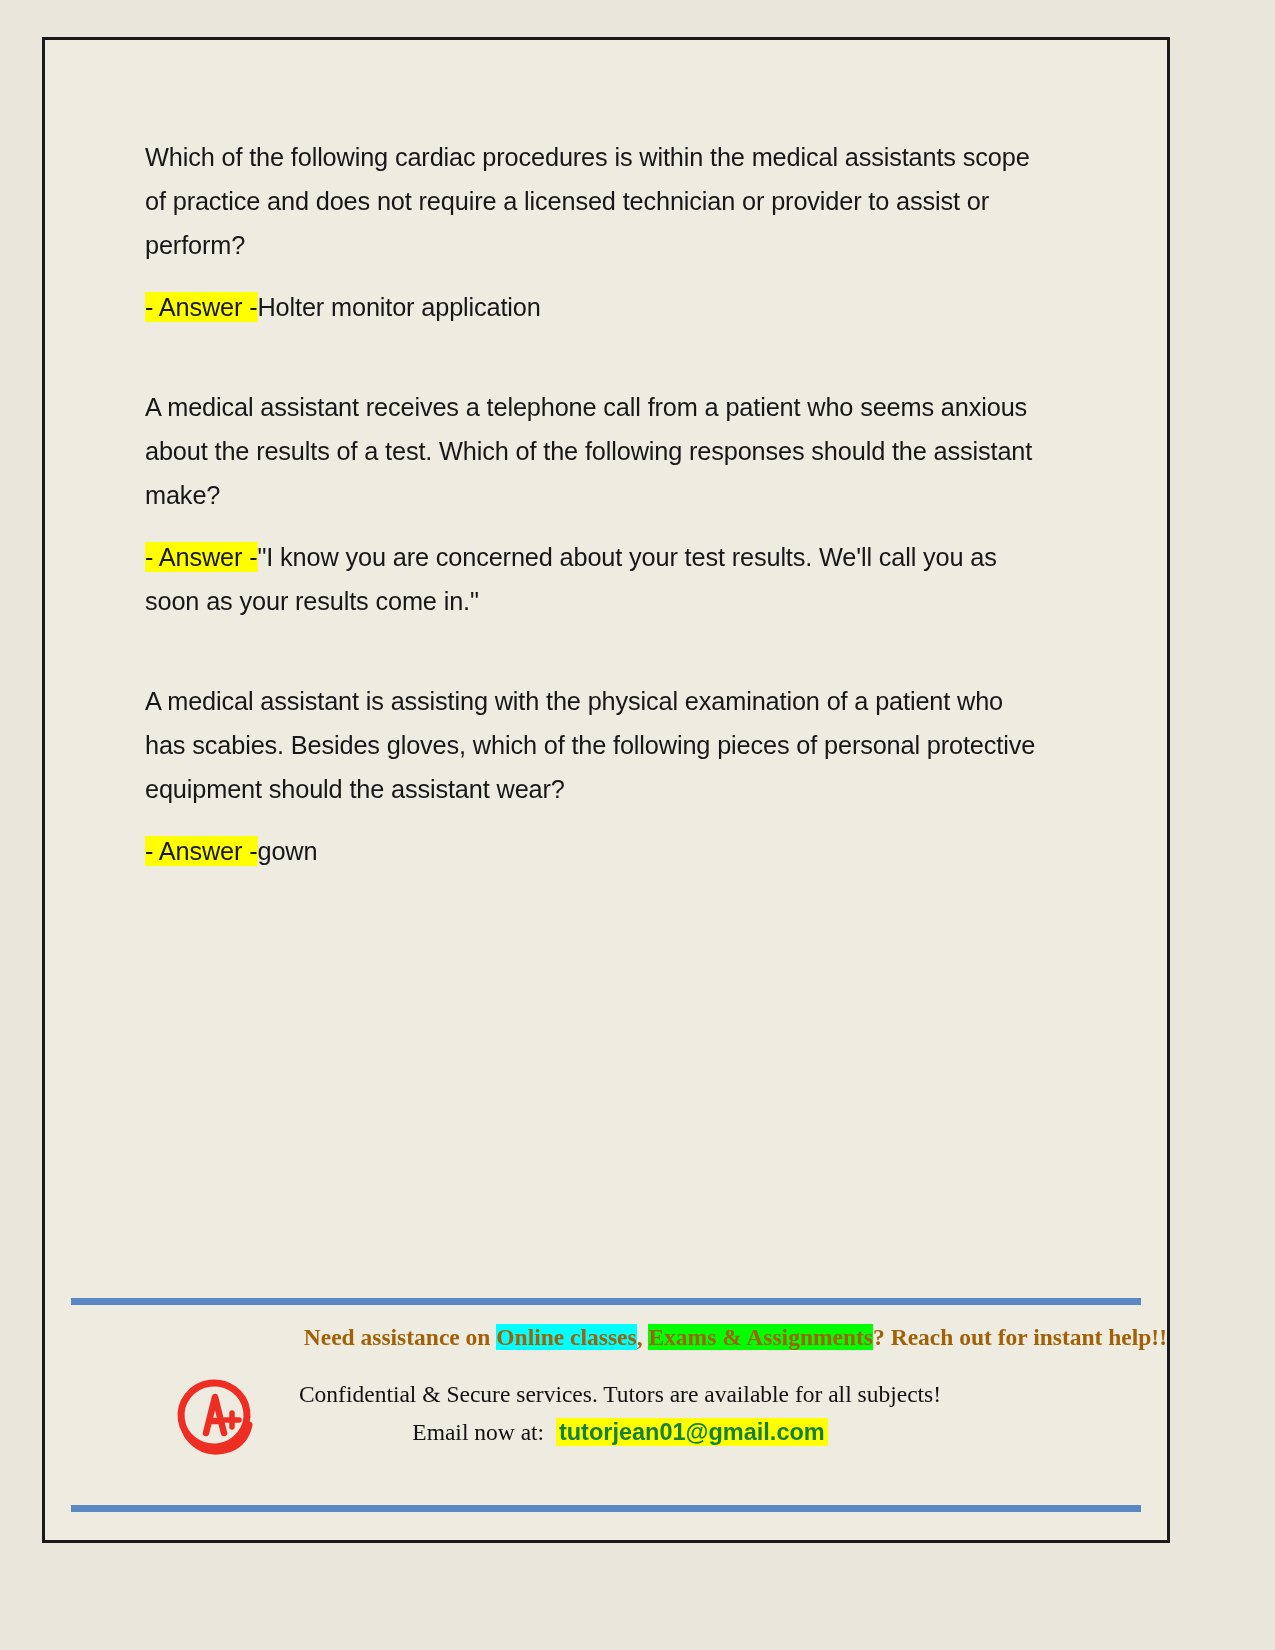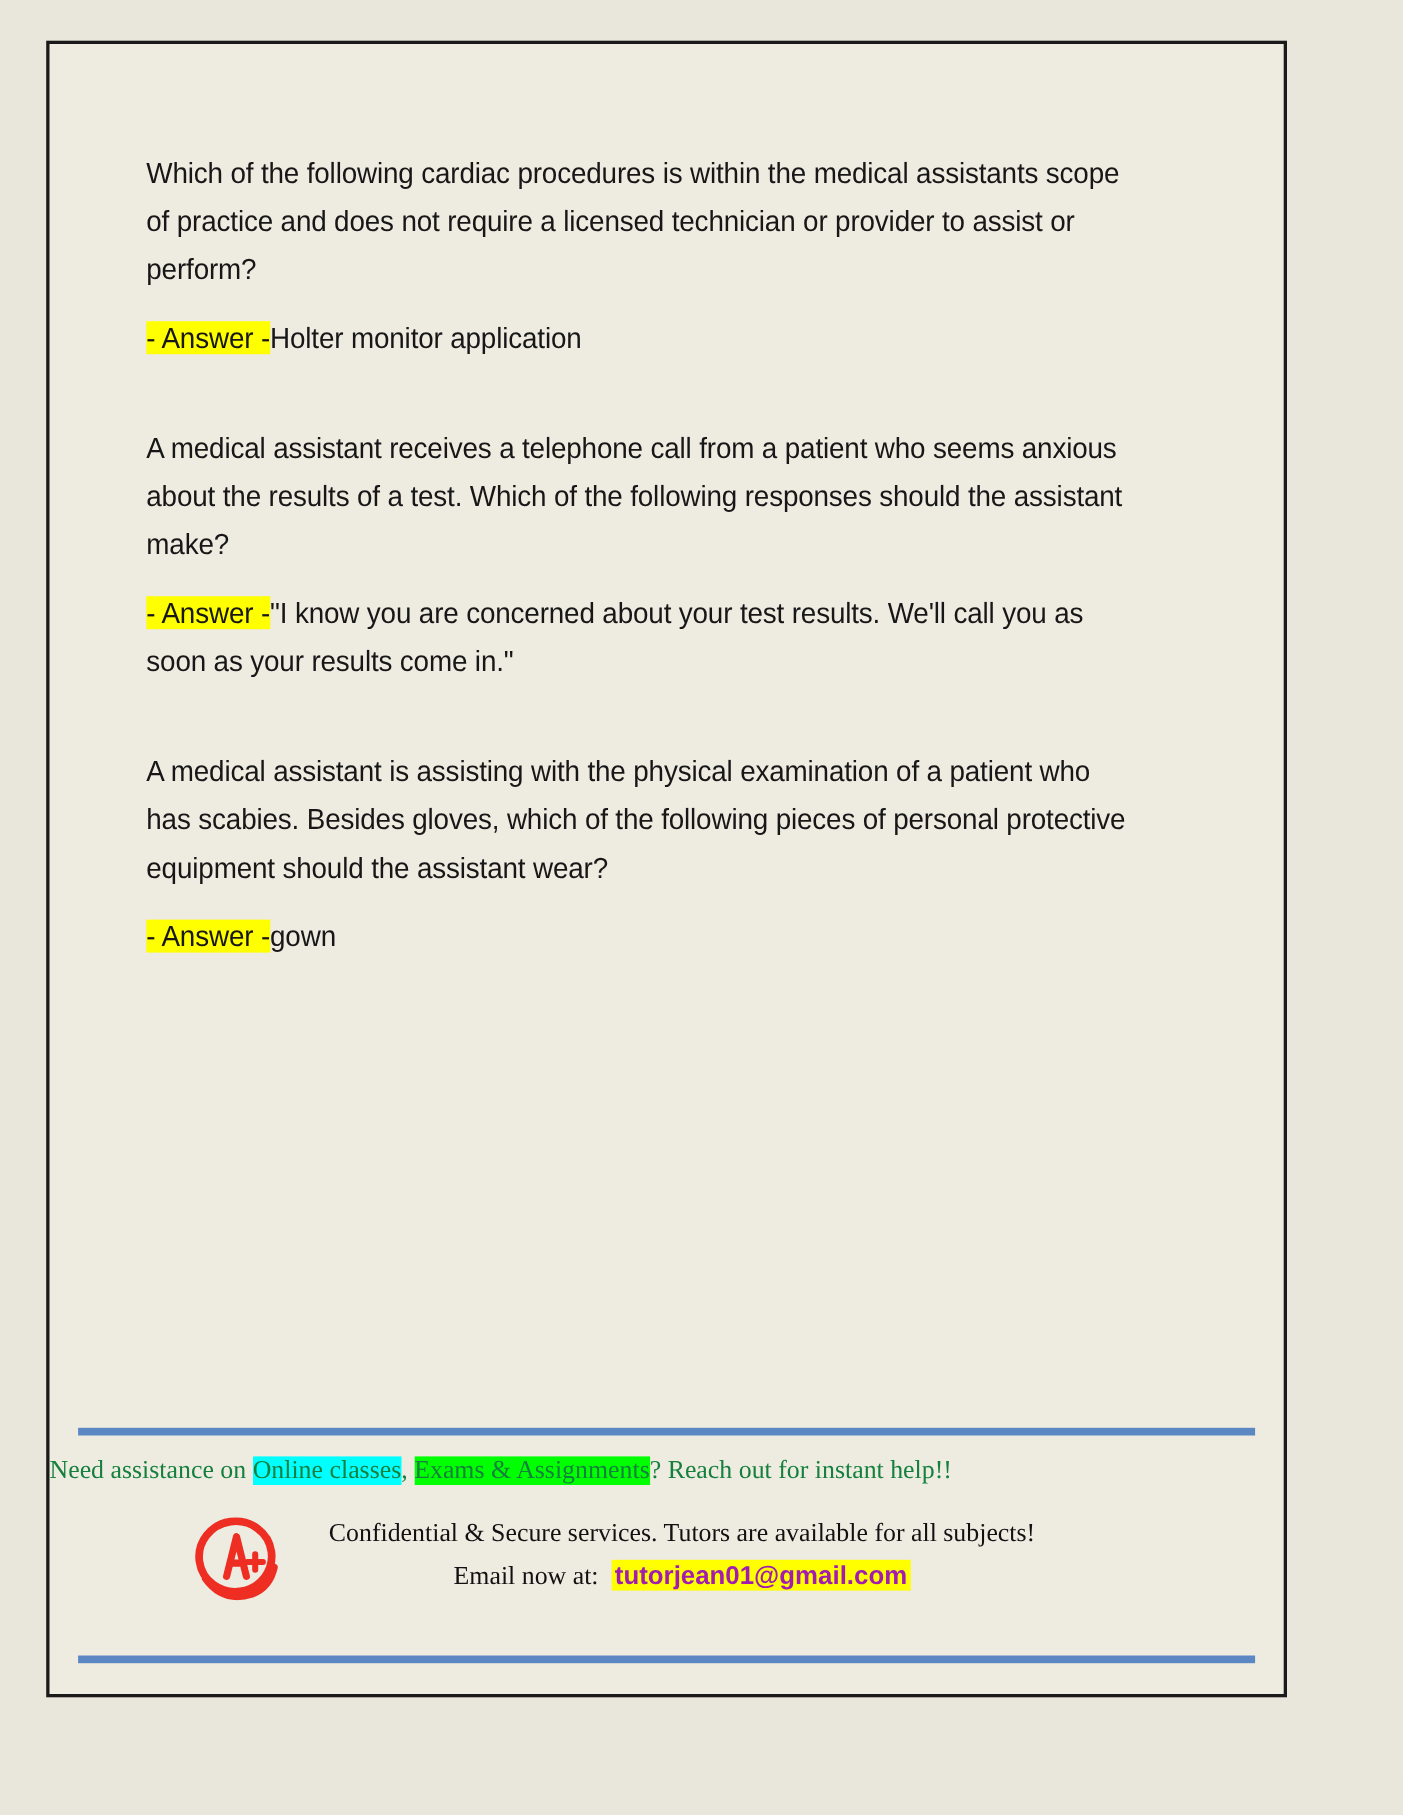--- a/index.html
+++ b/index.html
@@ -20,21 +20,21 @@
     top: 37px;
     width: 1128px;
     height: 1506px;
     background: #eeebe1;
     border: 3px solid #1a1a1a;
     box-sizing: border-box;
   }
 
   .content {
     position: absolute;
-    left: 88px;
+    left: 100px;
     top: 95px;
     width: 935px;
   }
 
   .qa-block {
     margin-bottom: 56px;
   }
   .qa-block.last {
     margin-bottom: 16px;
   }
@@ -86,23 +86,24 @@
 
   .footer-body {
     padding: 14px 0 10px 0;
     position: relative;
   }
 
   .promo-line {
     font-family: "Liberation Serif", serif;
     font-size: 23.5px;
     line-height: 36px;
-    color: #15803d;
-    text-align: left;
+    color: #a16207;
+    text-align: right;
     white-space: nowrap;
+    font-weight: bold;
   }
   .promo-line.l2 {
     font-size: 23.5px;
   }
 
   .hl-yellow { background: #ffff00; }
   .hl-cyan   { background: #00ffff; }
   .hl-green  { background: #00ff00; }
 
   .lower {
@@ -128,21 +129,21 @@
     font-size: 23.5px;
     line-height: 38px;
     color: #111111;
     white-space: nowrap;
   }
   .email {
     font-family: "Liberation Sans", sans-serif;
     font-size: 23.5px;
     font-weight: bold;
     background: #ffff00;
-    color: #a21caf;
+    color: #15803d;
     padding: 1px 3px;
   }
   .email-label {
     font-family: "Liberation Serif", serif;
   }
 
   .spacer-bottom {
     height: 24px;
   }
 </style>

